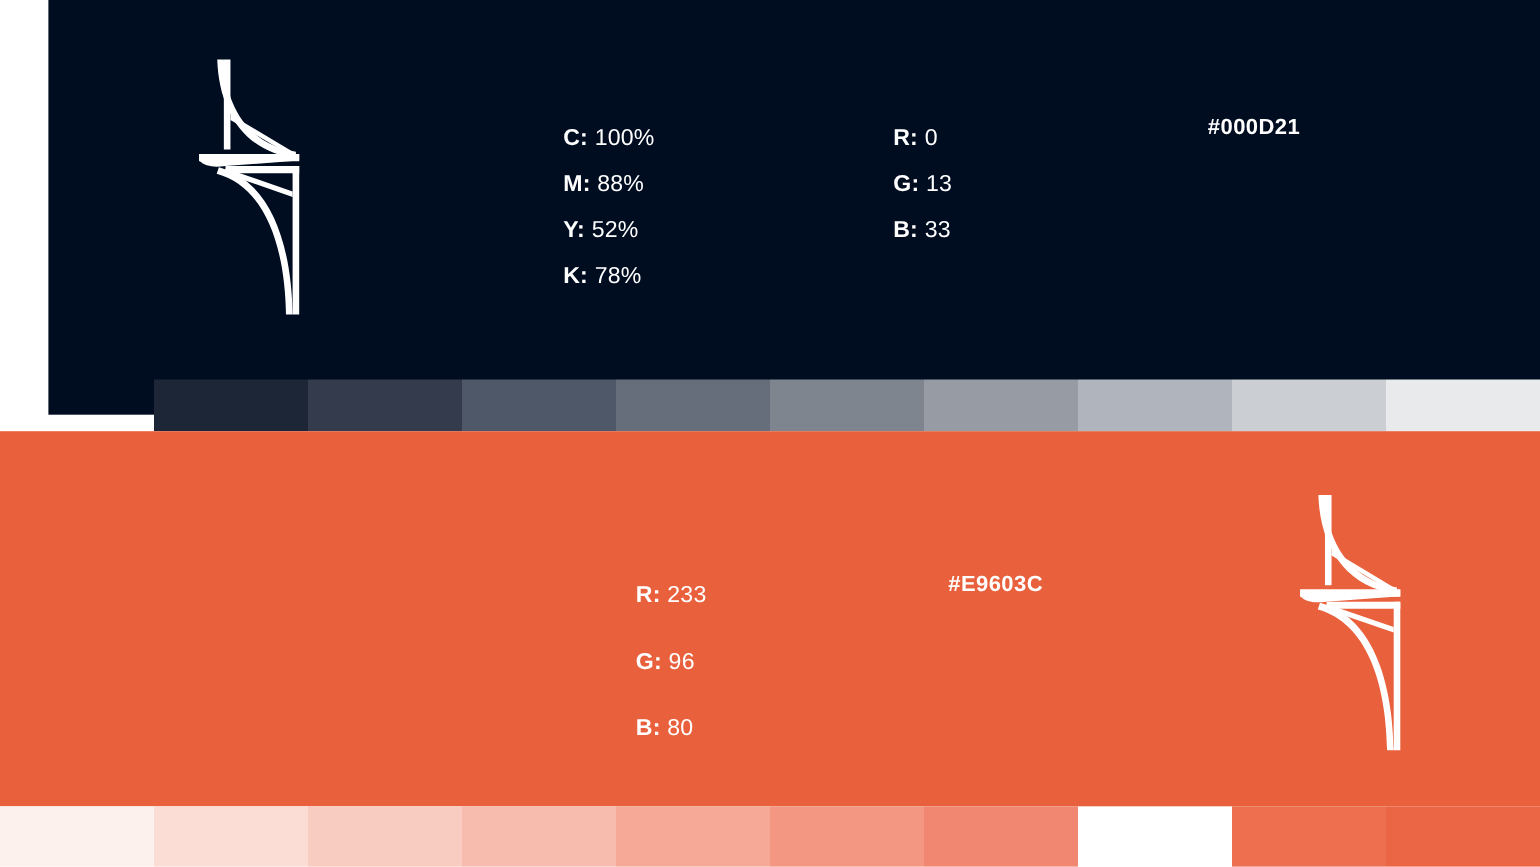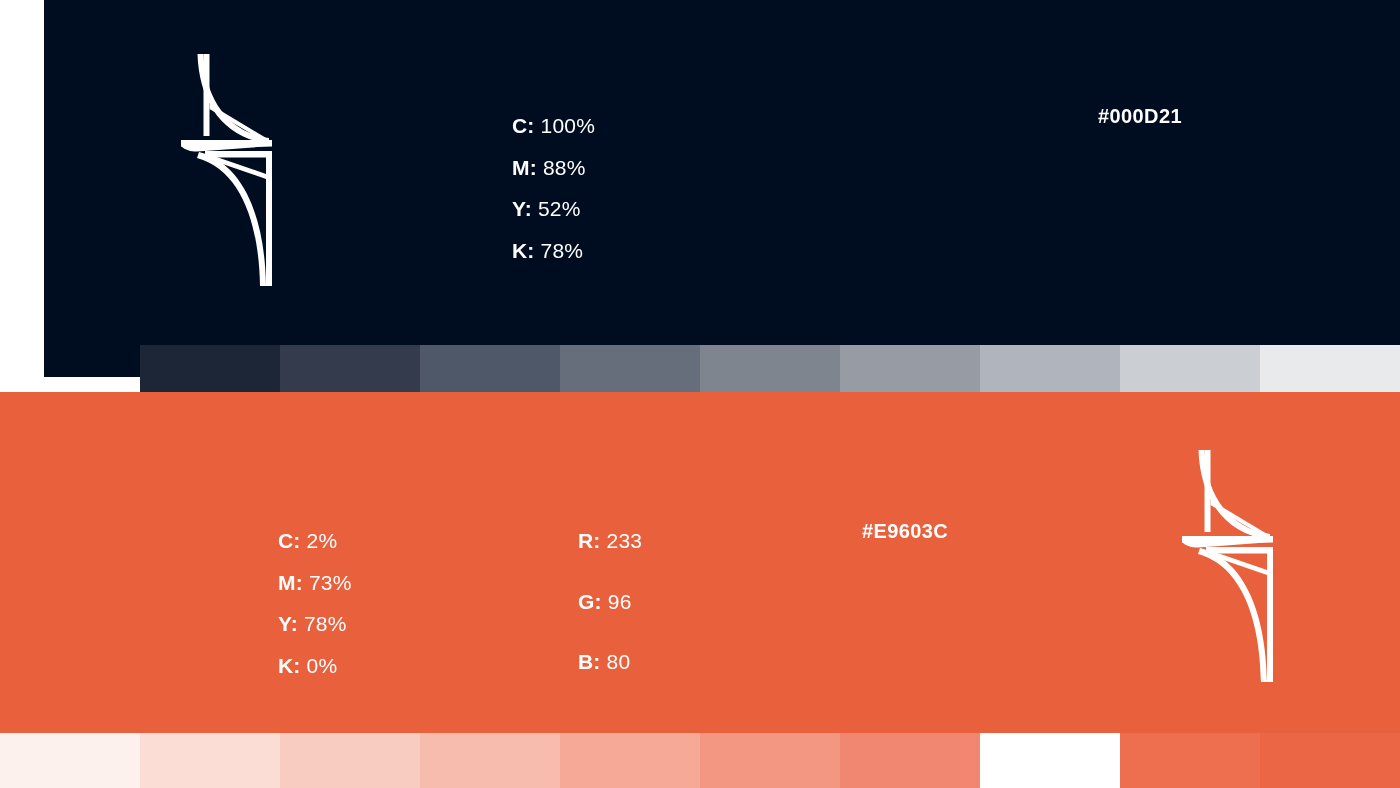--- a/index.html
+++ b/index.html
@@ -137,20 +137,34 @@
       <div class="spec-line">
         <span class="k">Y:</span>
         <span class="v">52%</span>
       </div>
       <div class="spec-line">
         <span class="k">K:</span>
         <span class="v">78%</span>
       </div>
     </div>
 
+    <div class="spec-col navy-rgb">
+      <div class="spec-line">
+        <span class="k">R:</span>
+        <span class="v">0</span>
+      </div>
+      <div class="spec-line">
+        <span class="k">G:</span>
+        <span class="v">13</span>
+      </div>
+      <div class="spec-line">
+        <span class="k">B:</span>
+        <span class="v">33</span>
+      </div>
+    </div>
 
     <div class="hexval navy-hex">#000D21</div>
   </div>
 
   <div class="strip strip-navy">
     <div class="swatch" style="background: rgb(28, 38, 54);"></div>
     <div class="swatch" style="background: rgb(51, 59, 76);"></div>
     <div class="swatch" style="background: rgb(79, 88, 104);"></div>
     <div class="swatch" style="background: rgb(102, 110, 124);"></div>
     <div class="swatch" style="background: rgb(126, 133, 143);"></div>
@@ -171,38 +185,20 @@
         <path d="M6 88 L97 88 L97 94.5 L6 94.5 Z"></path>
         <path d="M6 88 L97 88 L97 94 L30 99 C 20 100, 12 100, 6 94 Z"></path>
         <path d="M30 99 L97 99 L97 105.5 L30 105.5 Z"></path>
         <path d="M91 99 L97 99 L97 234 L91 234 Z"></path>
         <path d="M30 101 L91 122 L91 127 L30 106 Z"></path>
         <path d="M24 100 C 70 112, 90 168, 91 234 L85 234 C 84 172, 66 118, 22 106 Z"></path>
       </g>
     </svg>
   </div>
 
-  <div class="spec-col or-cmyk">
-    <div class="spec-line">
-      <span class="k">C:</span>
-      <span class="v">2%</span>
-    </div>
-    <div class="spec-line">
-      <span class="k">M:</span>
-      <span class="v">73%</span>
-    </div>
-    <div class="spec-line">
-      <span class="k">Y:</span>
-      <span class="v">78%</span>
-    </div>
-    <div class="spec-line">
-      <span class="k">K:</span>
-      <span class="v">0%</span>
-    </div>
-  </div>
 
   <div class="spec-col or-rgb">
     <div class="spec-line">
       <span class="k">R:</span>
       <span class="v">233</span>
     </div>
     <div class="spec-line">
       <span class="k">G:</span>
       <span class="v">96</span>
     </div>

